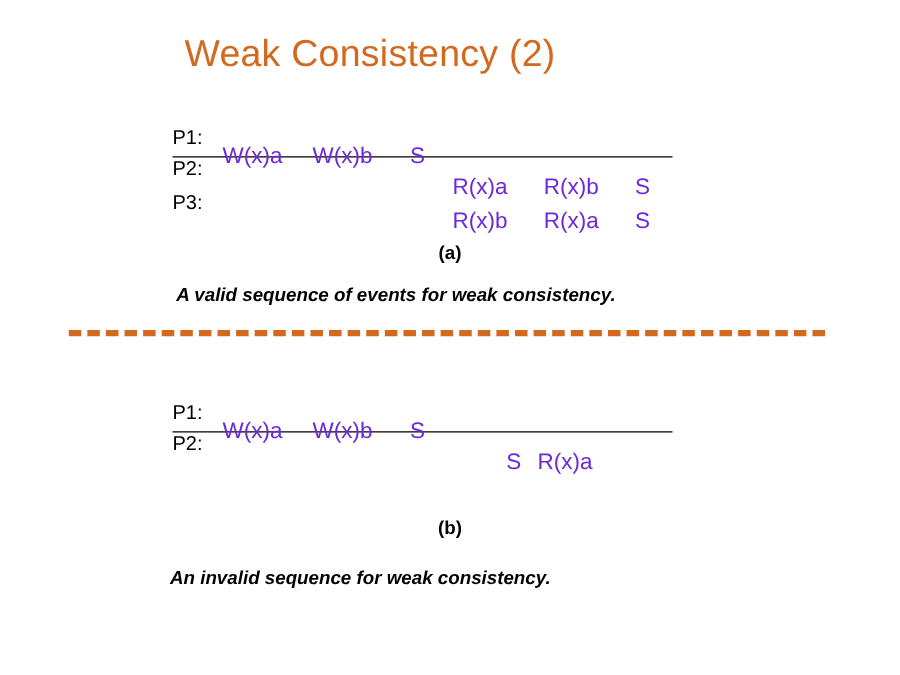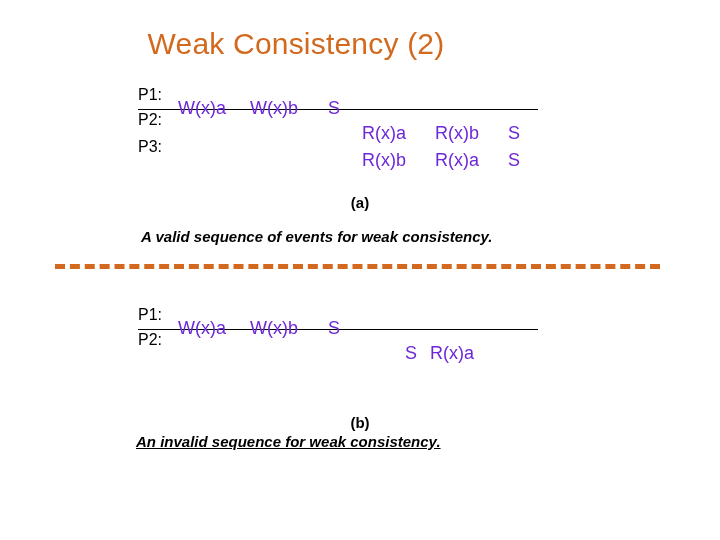--- a/index.html
+++ b/index.html
@@ -33,21 +33,21 @@
   .figure {
     position: absolute;
     left: 0;
     width: 720px;
   }
   #figure-a { top: 86px; }
   #figure-b { top: 306px; }
 
   .seq-table {
     position: relative;
-    margin: 0 auto;
+    margin: 16px auto;
     width: 460px;
     height: 72px;
   }
   #figure-b .seq-table { height: 46px; }
 
   .seq-row {
     position: absolute;
     left: 0;
     width: 460px;
     height: 23px;
@@ -100,21 +100,21 @@
   .description {
     position: absolute;
     font-size: 15px;
     font-style: italic;
     font-weight: bold;
     color: #000000;
     white-space: nowrap;
     margin-left: 14px;
   }
   #description-a { top: 228px; left: 127px; }
-  #description-b { top: 433px; left: 122px; text-decoration: underline; }
+  #description-b { top: 454px; left: 122px; }
 
   
   #section-divider {
     position: absolute;
     top: 264px;
     left: 55px;
     width: 605px;
     height: 0;
     border-top: 5px dashed #D2691E;
   }

